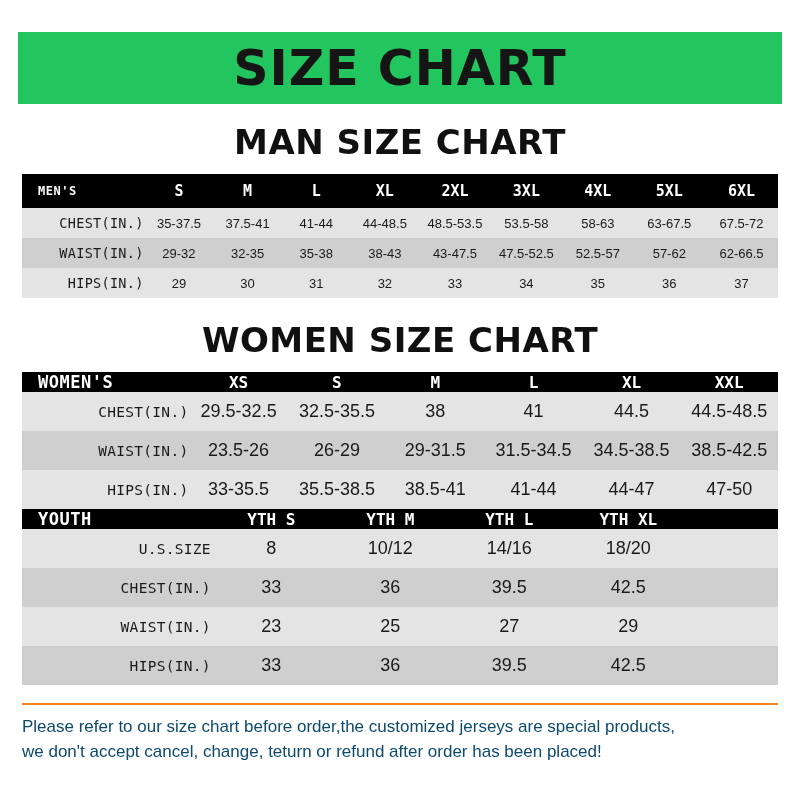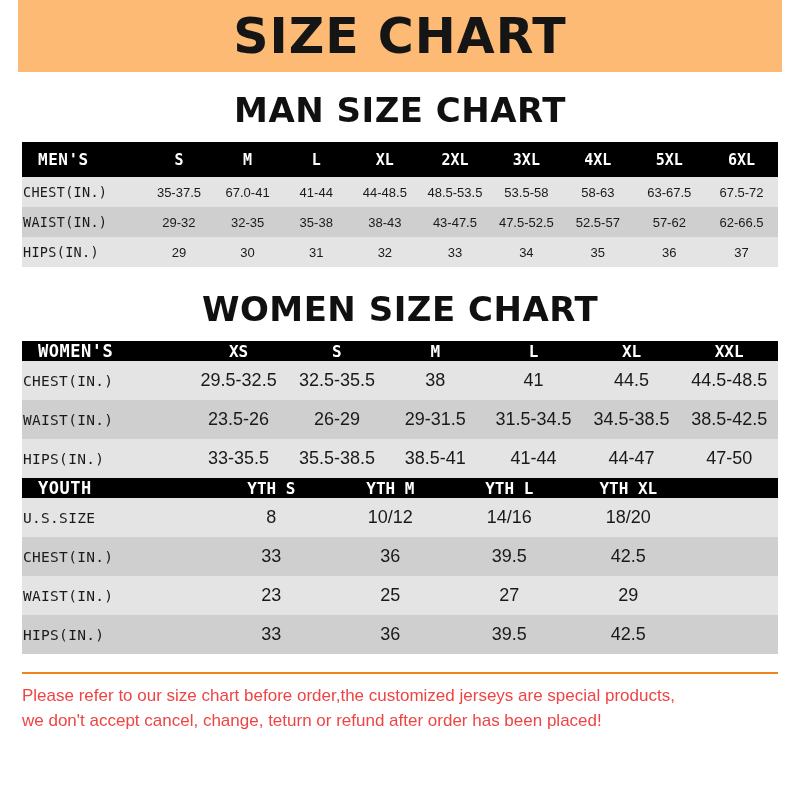--- a/index.html
+++ b/index.html
@@ -17,24 +17,25 @@
     position: relative;
     width: 800px;
     height: 800px;
     background: #ffffff;
     box-sizing: border-box;
   }
   
   .banner {
     position: relative;
     height: 72px;
-    background: #fdba74;
+    background: #22c55e;
     display: flex;
     align-items: center;
     justify-content: center;
+    margin-top: 32px;
   }
   .banner .white-block-left,
   .banner .white-block-right {
     position: absolute;
     top: 0;
     width: 18px;
     height: 100%;
     background: #ffffff;
   }
   .banner .white-block-left { left: 0; }
@@ -78,54 +79,54 @@
     color: #ffffff;
     font-family: "DejaVu Sans Mono", monospace;
     font-weight: bold;
     font-size: 15px;
     padding: 8px 2px;
     text-align: center;
   }
   table.size-table thead th.rowhead {
     text-align: left;
     padding-left: 16px;
-    font-size: 16px;
+    font-size: 12px;
     letter-spacing: 0.5px;
   }
   table.size-table tbody td {
     font-family: "Liberation Sans", sans-serif;
     font-size: 13px;
     color: #1a1a1a;
     text-align: center;
     padding: 7px 1px;
   }
   table.size-table tbody td.rowhead {
     font-family: "DejaVu Sans Mono", monospace;
     font-size: 13.5px;
     letter-spacing: 0.3px;
-    text-align: left;
+    text-align: right;
   }
   table.size-table tbody tr.light { background: #e4e4e4; }
   table.size-table tbody tr.dark  { background: #cfcfcf; }
 
   
   table.women-table tbody td,
   table.youth-table tbody td { font-size: 18px; padding: 9px 1px; }
   table.women-table thead th,
   table.youth-table thead th { font-size: 16px; padding: 0 2px; }
   table.women-table thead th.rowhead,
   table.youth-table thead th.rowhead { font-size: 17px; }
   table.women-table tbody td.rowhead,
   table.youth-table tbody td.rowhead { font-size: 14.5px; }
 
   .footer-note {
     margin-top: 18px;
     border-top: 2px solid #f08319;
     padding-top: 10px;
-    color: #ef4444;
+    color: #0c4a6e;
     font-size: 17px;
     line-height: 1.45;
     text-align: left;
     font-family: "Liberation Sans", sans-serif;
   }
 </style>
 </head>
 <body>
 
 <div class="page">
@@ -151,21 +152,21 @@
           <th style="width:9.6%">3XL</th>
           <th style="width:9.6%">4XL</th>
           <th style="width:9.6%">5XL</th>
           <th style="width:9.8%">6XL</th>
         </tr>
       </thead>
       <tbody>
         <tr class="light">
           <td class="rowhead">CHEST(IN.)</td>
           <td>35-37.5</td>
-          <td>67.0-41</td>
+          <td>37.5-41</td>
           <td>41-44</td>
           <td>44-48.5</td>
           <td>48.5-53.5</td>
           <td>53.5-58</td>
           <td>58-63</td>
           <td>63-67.5</td>
           <td>67.5-72</td>
         </tr>
         <tr class="dark">
           <td class="rowhead">WAIST(IN.)</td>

